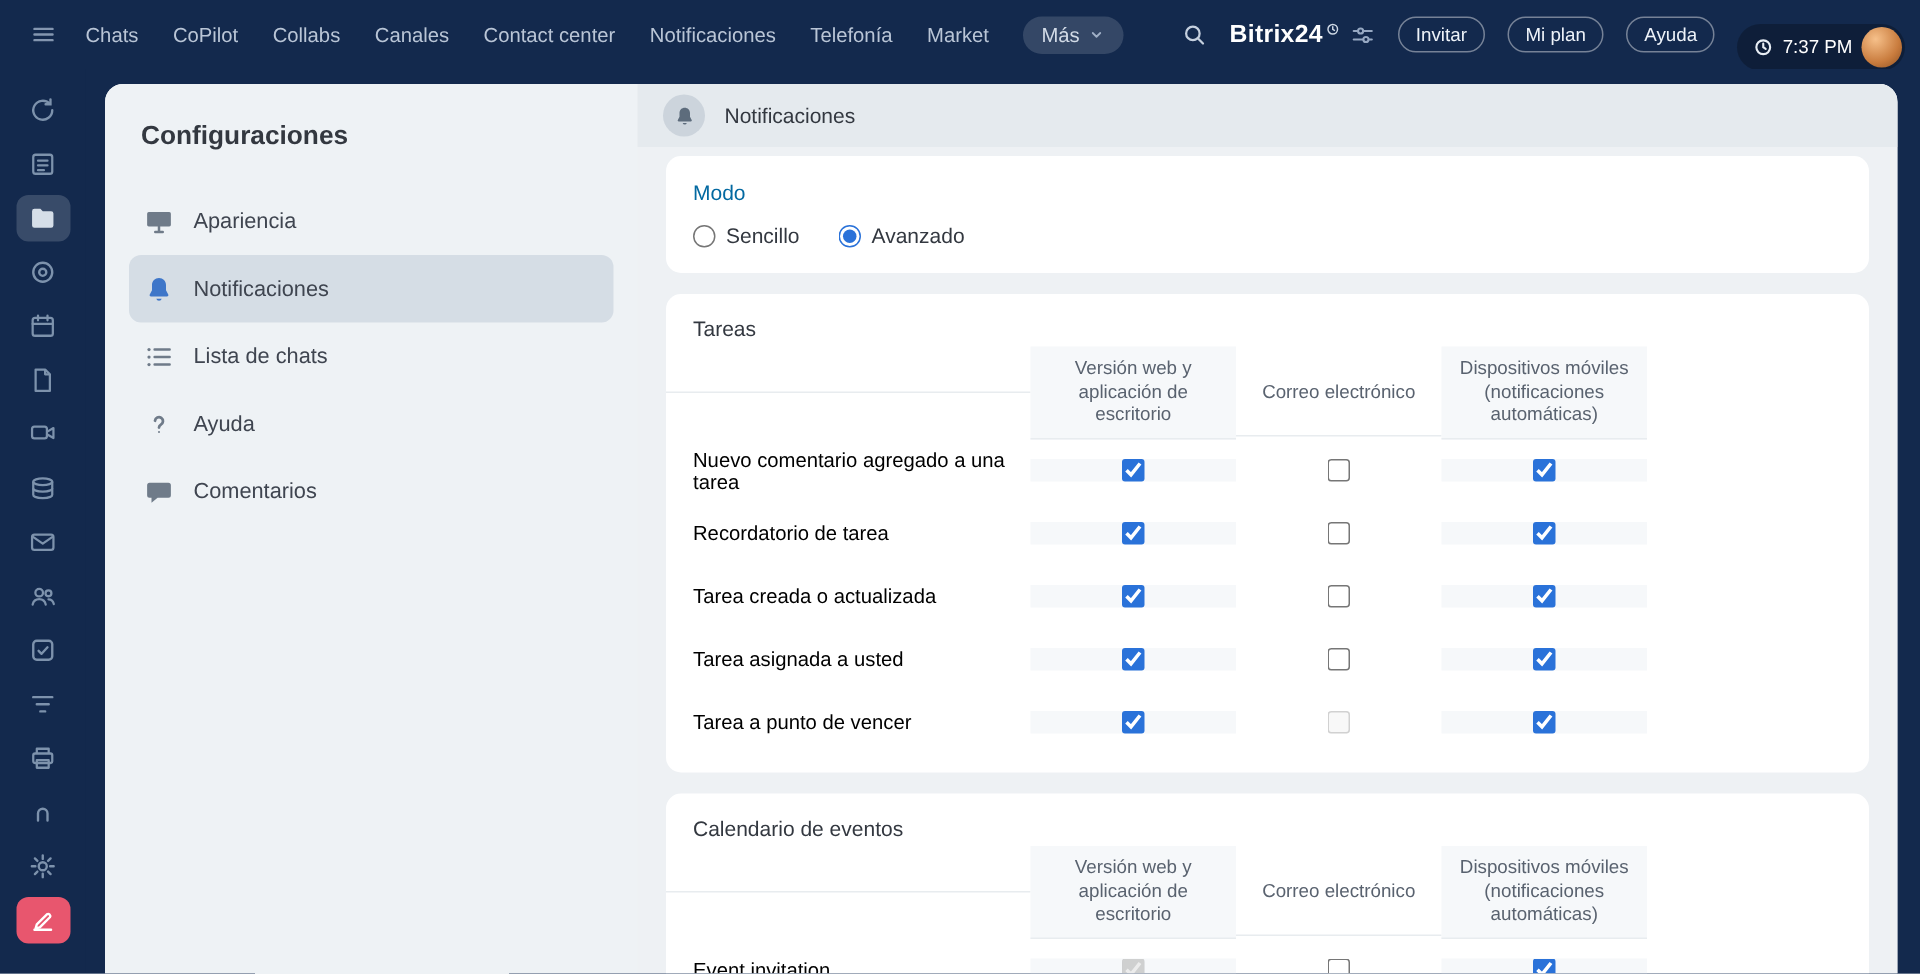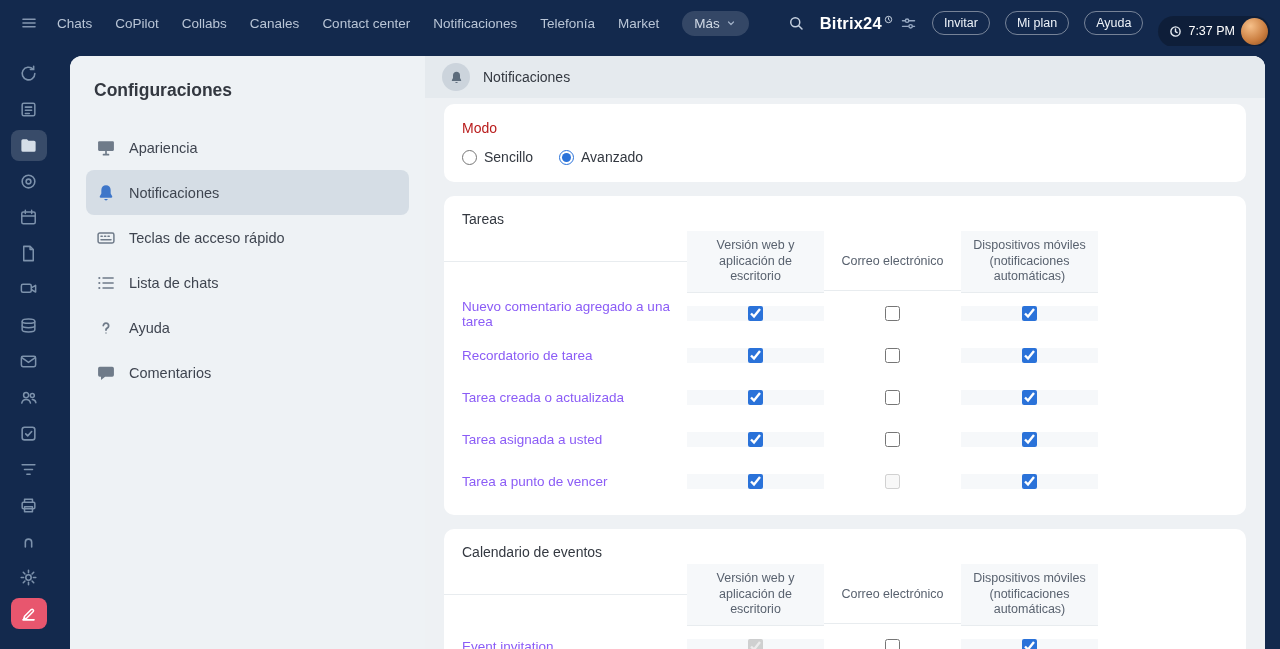--- a/index.html
+++ b/index.html
@@ -50,30 +50,30 @@
   
   .content { flex: 1; display: flex; flex-direction: column; background: #eef1f4; min-width: 0; }
   .content-header { height: 42px; flex: none; background: #e5eaee; display: flex; align-items: center; gap: 13px; padding-left: 17px; }
   .header-circle { width: 28px; height: 28px; border-radius: 50%; background: #ccd4dc; display: flex; align-items: center; justify-content: center; color: #5d6c7c; }
   .header-circle .icn { width: 15px; height: 15px; }
   .header-title { font-size: 14px; color: #333840; font-weight: 400; }
   .content-body { flex: 1; overflow: hidden; padding: 6px 19px 0 19px; }
 
   .card { background: #ffffff; border-radius: 10px; }
   .modo-card { padding: 16px 18px 17px 18px; }
-  .modo-title { font-size: 14px; color: #b91c1c; font-weight: 400; margin-bottom: 13px; }
+  .modo-title { font-size: 14px; color: #0369a1; font-weight: 400; margin-bottom: 13px; }
   .radio-row { display: flex; align-items: center; gap: 26px; }
   .radio-opt { display: flex; align-items: center; gap: 7px; font-size: 14px; color: #333840; cursor: pointer; }
   input[type="radio"], input[type="checkbox"] { width: 15px; height: 15px; accent-color: #2a72d9; margin: 0; cursor: pointer; }
   input:disabled { cursor: default; }
 
   .section-card { padding: 15px 0 12px 0; margin-top: 14px; }
   .section-title { font-size: 14px; color: #333840; font-weight: 400; padding: 0 18px; margin-bottom: 4px; }
   .trow { display: flex; align-items: center; }
-  .cell-label { width: 243px; flex: none; padding-left: 18px; display: flex; align-items: center; font-size: 13.5px; color: #8b5cf6; }
+  .cell-label { width: 243px; flex: none; padding-left: 18px; display: flex; align-items: center; font-size: 13.5px; color: #000000; }
   .cell-check { width: 137px; flex: none; display: flex; align-items: center; justify-content: center; text-align: center; }
   .cell-check.stripe { background: #f6f8fa; }
   .cell-fill { flex: 1; }
   .thead .cell-check { font-size: 12.5px; color: #59626f; line-height: 1.25; padding: 7px 5px; min-height: 58px; }
   .thead .cell-label, .thead .cell-check { border-bottom: 1px solid #e8ecef; }
   .tbody { min-height: 42px; }
 </style>
 </head>
 <body>
 
@@ -284,29 +284,20 @@
                 <span class="icn nav-icn">
                   <svg viewBox="0 0 24 24" fill="currentColor">
                     <path d="M12 2.8c-3.2 0-5.6 2.4-5.6 5.6v4.2L4.6 16c-.4.7.1 1.6 1 1.6h12.8c.9 0 1.4-.9 1-1.6l-1.8-3.4V8.4c0-3.2-2.4-5.6-5.6-5.6z"></path>
                     <path d="M9.8 19.3a2.3 2.3 0 0 0 4.4 0z"></path>
                   </svg>
                 </span>
                 <span>Notificaciones</span>
               </div>
               <div class="nav-item">
                 <span class="icn nav-icn">
-                  <svg viewBox="0 0 24 24" fill="none" stroke="currentColor" stroke-width="1.8" stroke-linecap="round">
-                    <rect x="2.5" y="6" width="19" height="12" rx="2"></rect>
-                    <path d="M6 10h1.5M10.2 10h1.5M14.4 10h1.5M6 14h12"></path>
-                  </svg>
-                </span>
-                <span>Teclas de acceso rápido</span>
-              </div>
-              <div class="nav-item">
-                <span class="icn nav-icn">
                   <svg viewBox="0 0 24 24" fill="none" stroke="currentColor" stroke-width="2" stroke-linecap="round">
                     <path d="M8.5 6h12M8.5 12h12M8.5 18h12"></path>
                     <circle cx="4" cy="6" r="1.3" fill="currentColor" stroke="none"></circle>
                     <circle cx="4" cy="12" r="1.3" fill="currentColor" stroke="none"></circle>
                     <circle cx="4" cy="18" r="1.3" fill="currentColor" stroke="none"></circle>
                   </svg>
                 </span>
                 <span>Lista de chats</span>
               </div>
               <div class="nav-item">

